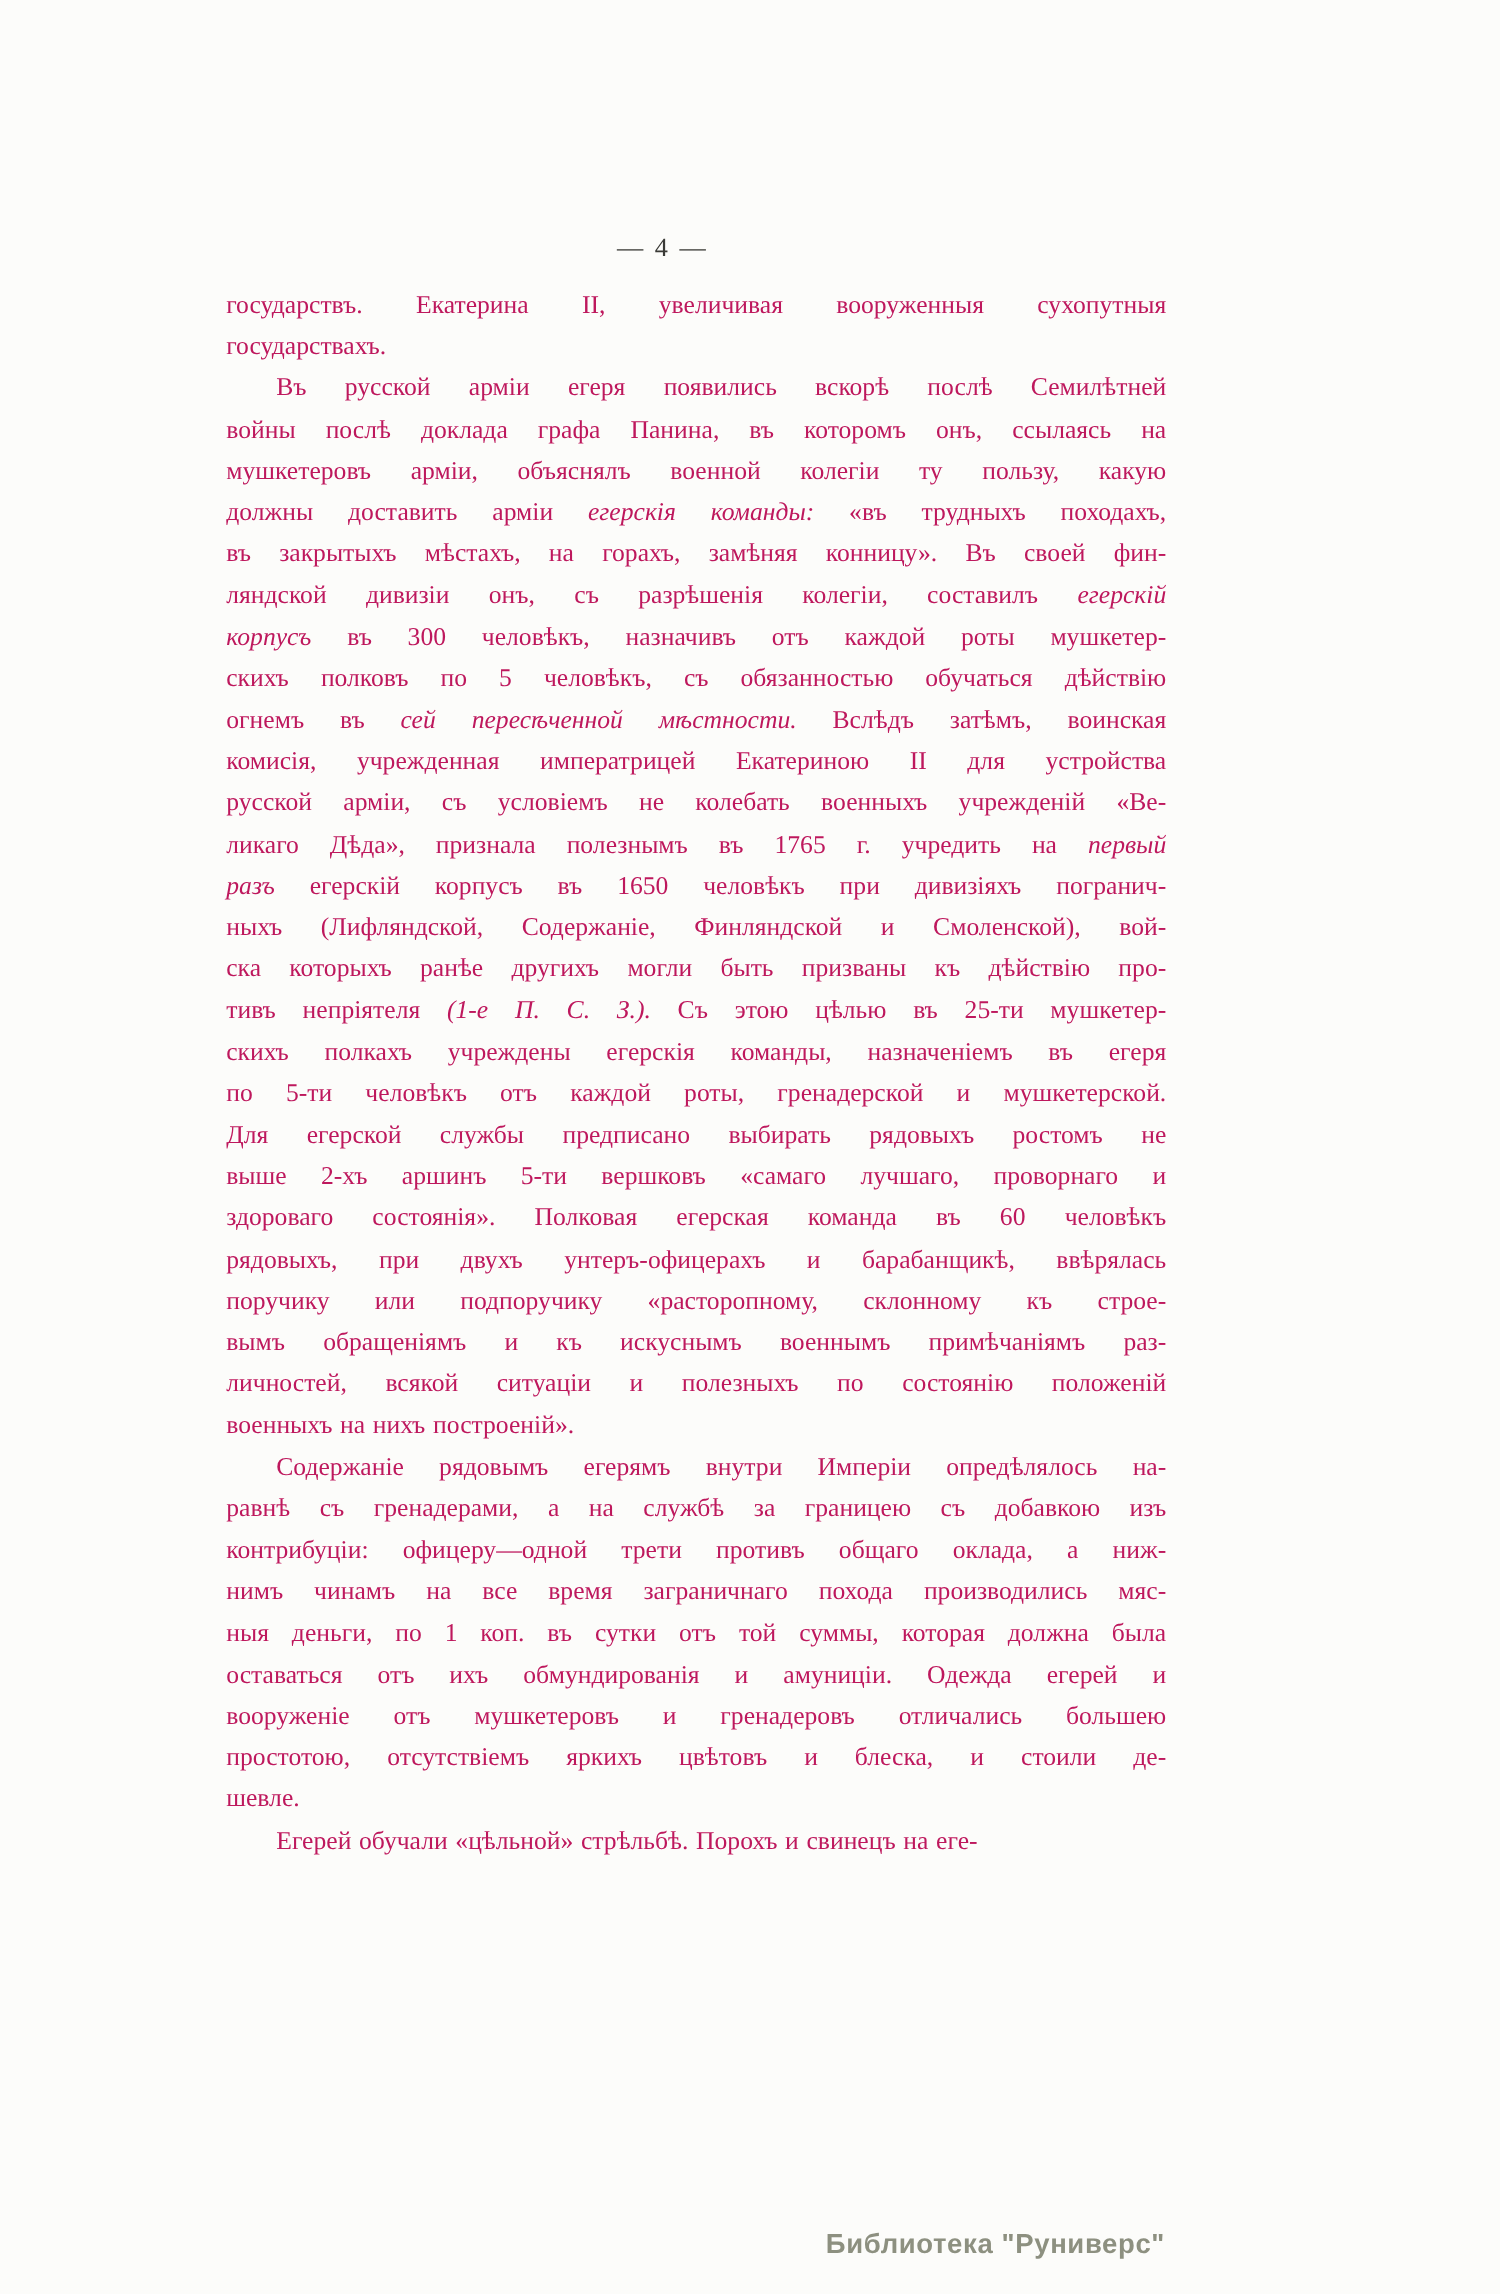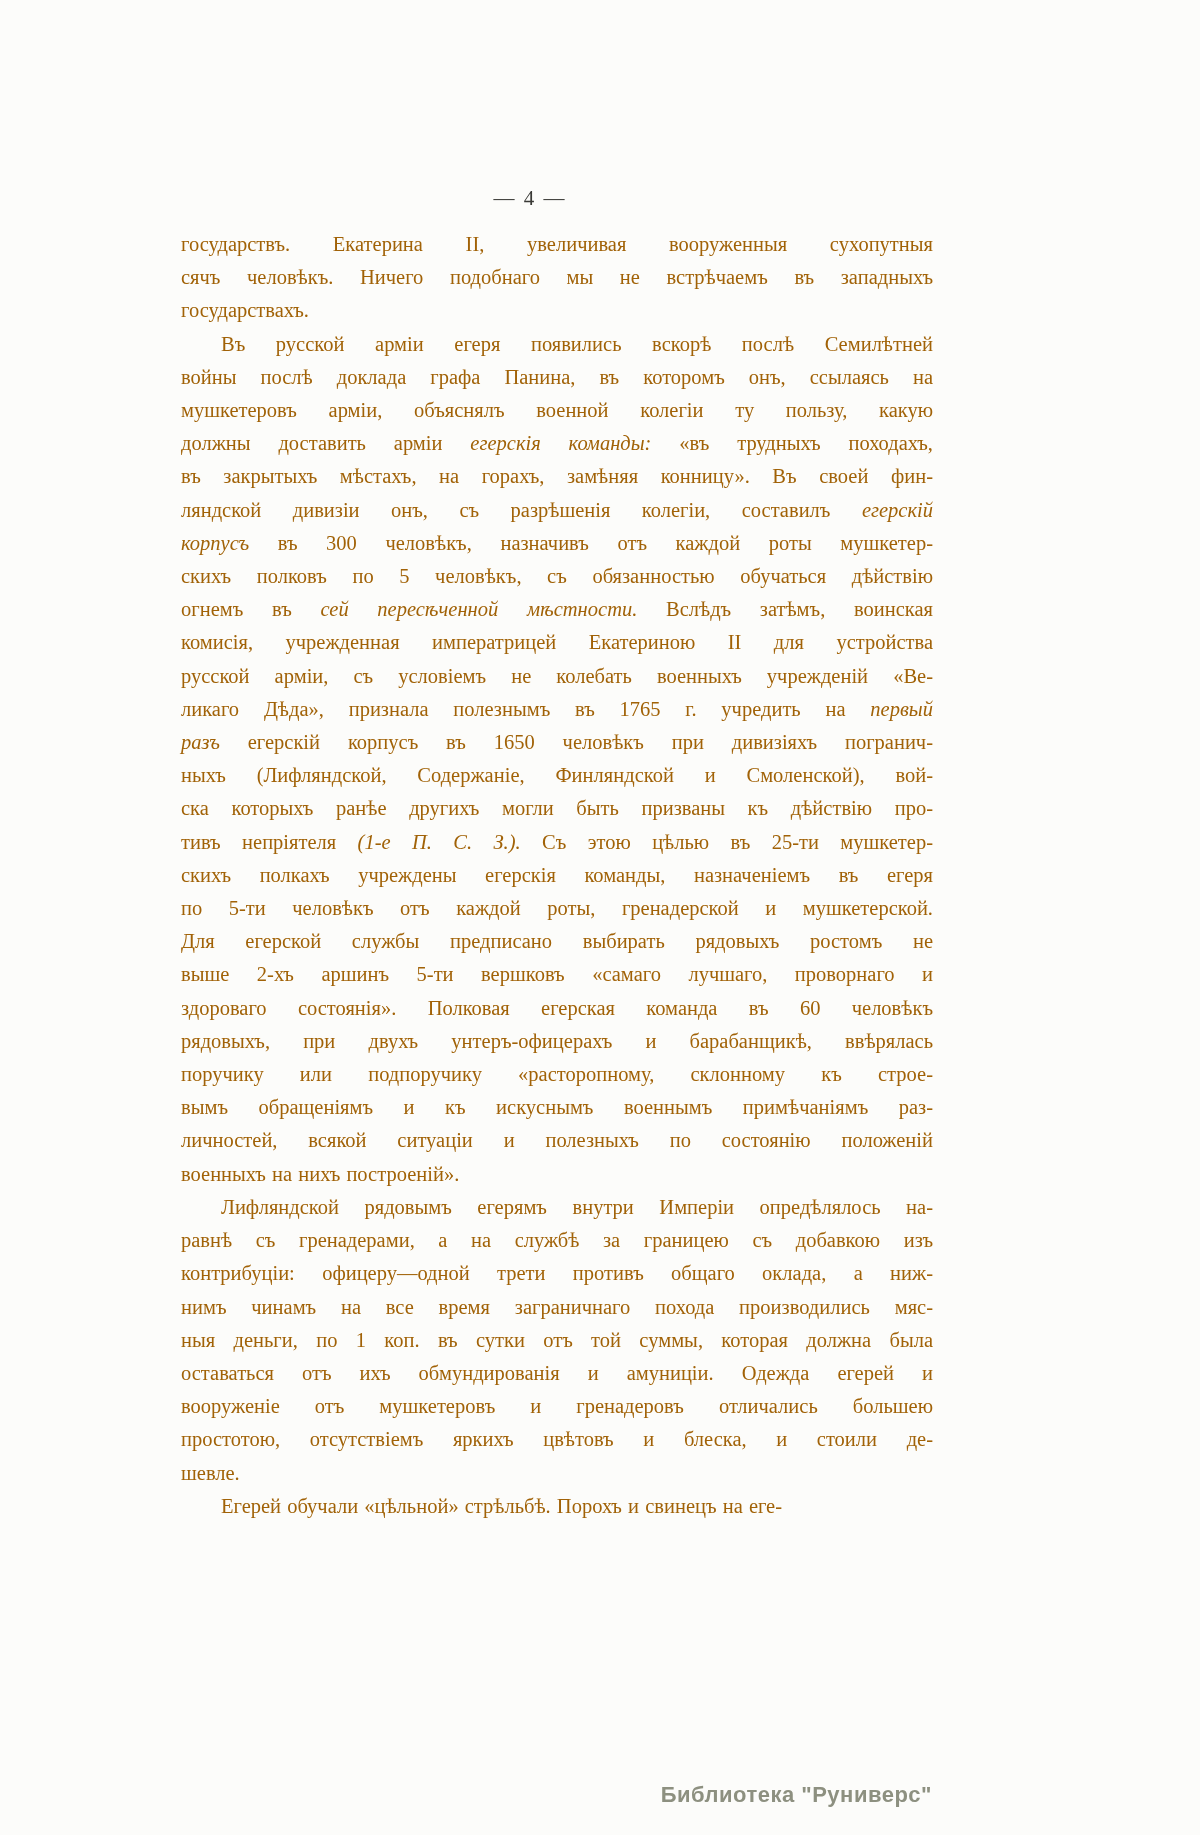--- a/index.html
+++ b/index.html
@@ -20,21 +20,21 @@
     text-align:center;
     font-size:21px;
     color:#3a3a36;
     letter-spacing:2px;
   }
   .text-block{
     position:absolute;
     left:181px;top:228px;width:752px;
     font-size:20.5px;
     line-height:33.2px;
-    color:#a16207;
+    color:#be185d;
     word-spacing:1px;
   }
   .paragraph{margin:0;}
   .line{
     text-align:justify;
     text-align-last:justify;
   }
   .line.last{
     text-align-last:left;
   }
@@ -54,21 +54,20 @@
 </style>
 </head>
 <body>
 
 <div class="scan-page">
   <div class="page-number">— 4 —</div>
 
   <div class="text-block" id="text-block">
       <div class="paragraph">
         <div class="line">государствъ. Екатерина II, увеличивая вооруженныя сухопутныя</div>
-        <div class="line">сячъ человѣкъ. Ничего подобнаго мы не встрѣчаемъ въ западныхъ</div>
         <div class="line last">государствахъ.</div>
       </div>
       <div class="paragraph">
         <div class="line indent">Въ русской арміи егеря появились вскорѣ послѣ Семилѣтней</div>
         <div class="line">войны послѣ доклада графа Панина, въ которомъ онъ, ссылаясь на</div>
         <div class="line">мушкетеровъ арміи, объяснялъ военной колегіи ту пользу, какую</div>
         <div class="line">должны доставить арміи <i>егерскія команды:</i> «въ трудныхъ походахъ,</div>
         <div class="line">въ закрытыхъ мѣстахъ, на горахъ, замѣняя конницу». Въ своей фин-</div>
         <div class="line">ляндской дивизіи онъ, съ разрѣшенія колегіи, составилъ <i>егерскій</i></div>
         <div class="line"><i>корпусъ</i> въ 300 человѣкъ, назначивъ отъ каждой роты мушкетер-</div>
@@ -86,21 +85,21 @@
         <div class="line">Для егерской службы предписано выбирать рядовыхъ ростомъ не</div>
         <div class="line">выше 2-хъ аршинъ 5-ти вершковъ «самаго лучшаго, проворнаго и</div>
         <div class="line">здороваго состоянія». Полковая егерская команда въ 60 человѣкъ</div>
         <div class="line">рядовыхъ, при двухъ унтеръ-офицерахъ и барабанщикѣ, ввѣрялась</div>
         <div class="line">поручику или подпоручику «расторопному, склонному къ строе-</div>
         <div class="line">вымъ обращеніямъ и къ искуснымъ военнымъ примѣчаніямъ раз-</div>
         <div class="line">личностей, всякой ситуаціи и полезныхъ по состоянію положеній</div>
         <div class="line last">военныхъ на нихъ построеній».</div>
       </div>
       <div class="paragraph">
-        <div class="line indent">Лифляндской рядовымъ егерямъ внутри Имперіи опредѣлялось на-</div>
+        <div class="line indent">Содержаніе рядовымъ егерямъ внутри Имперіи опредѣлялось на-</div>
         <div class="line">равнѣ съ гренадерами, а на службѣ за границею съ добавкою изъ</div>
         <div class="line">контрибуціи: офицеру—одной трети противъ общаго оклада, а ниж-</div>
         <div class="line">нимъ чинамъ на все время заграничнаго похода производились мяс-</div>
         <div class="line">ныя деньги, по 1 коп. въ сутки отъ той суммы, которая должна была</div>
         <div class="line">оставаться отъ ихъ обмундированія и амуниціи. Одежда егерей и</div>
         <div class="line">вооруженіе отъ мушкетеровъ и гренадеровъ отличались большею</div>
         <div class="line">простотою, отсутствіемъ яркихъ цвѣтовъ и блеска, и стоили де-</div>
         <div class="line last">шевле.</div>
       </div>
       <div class="paragraph">

